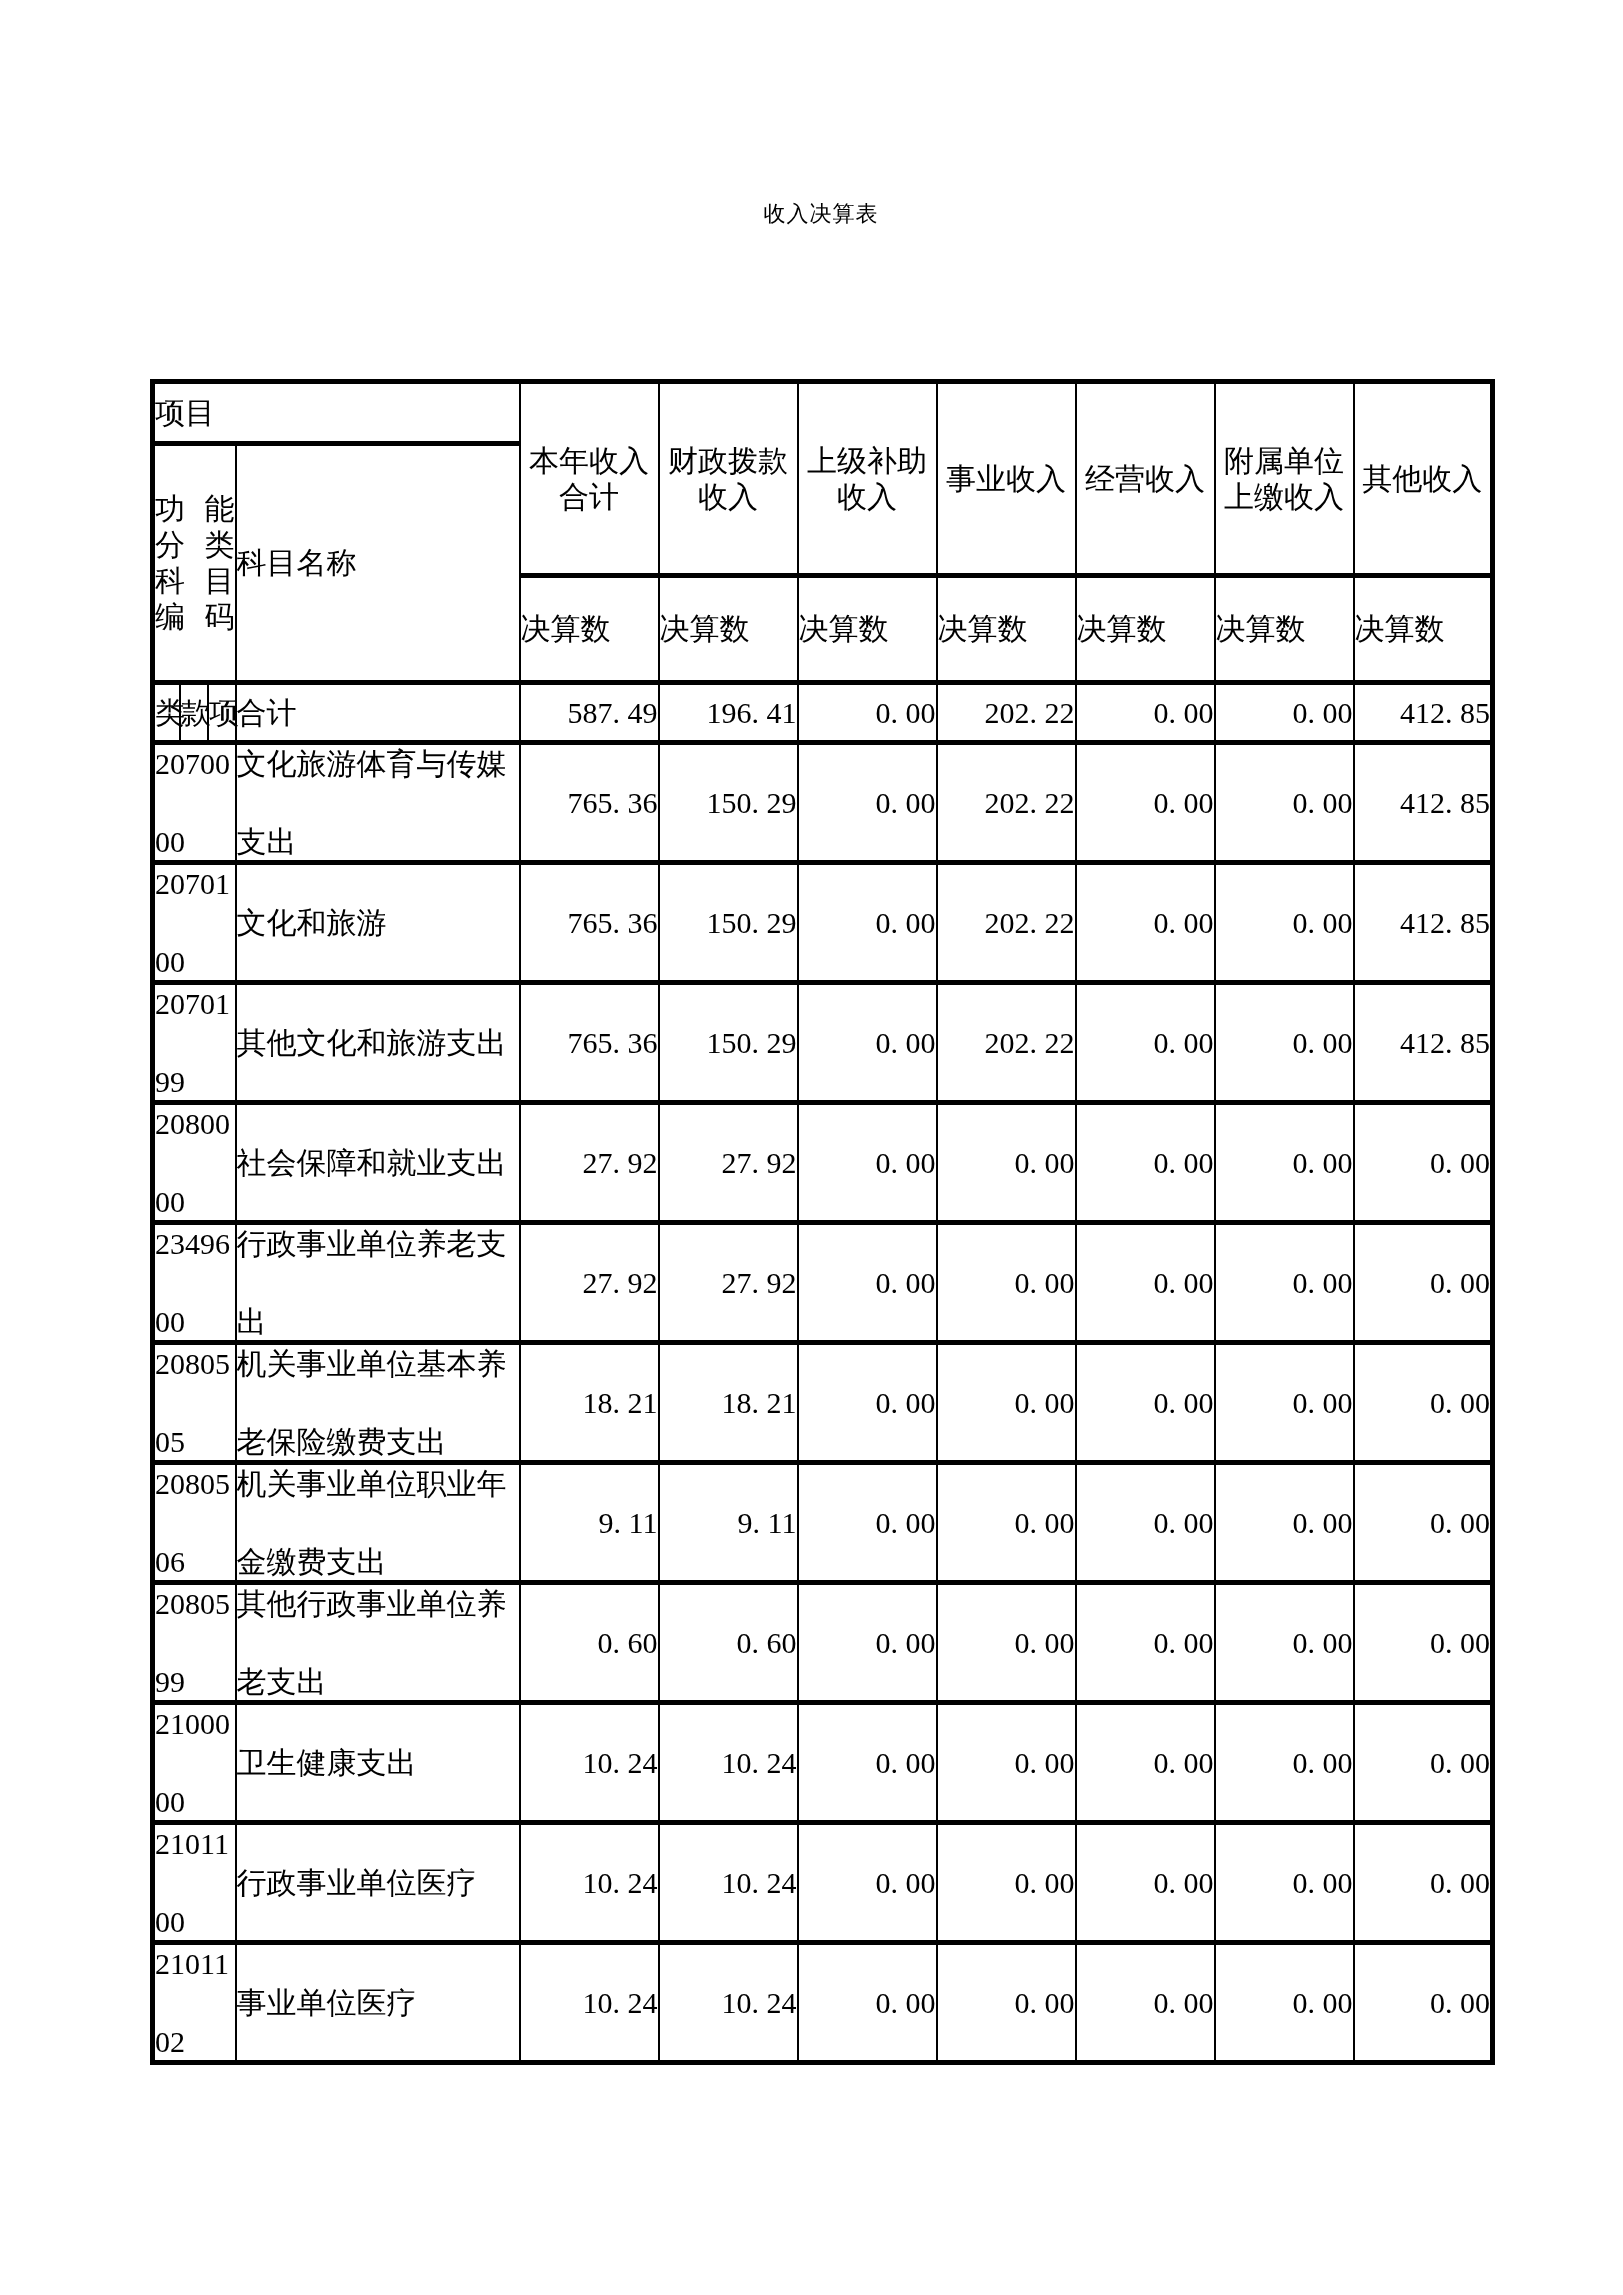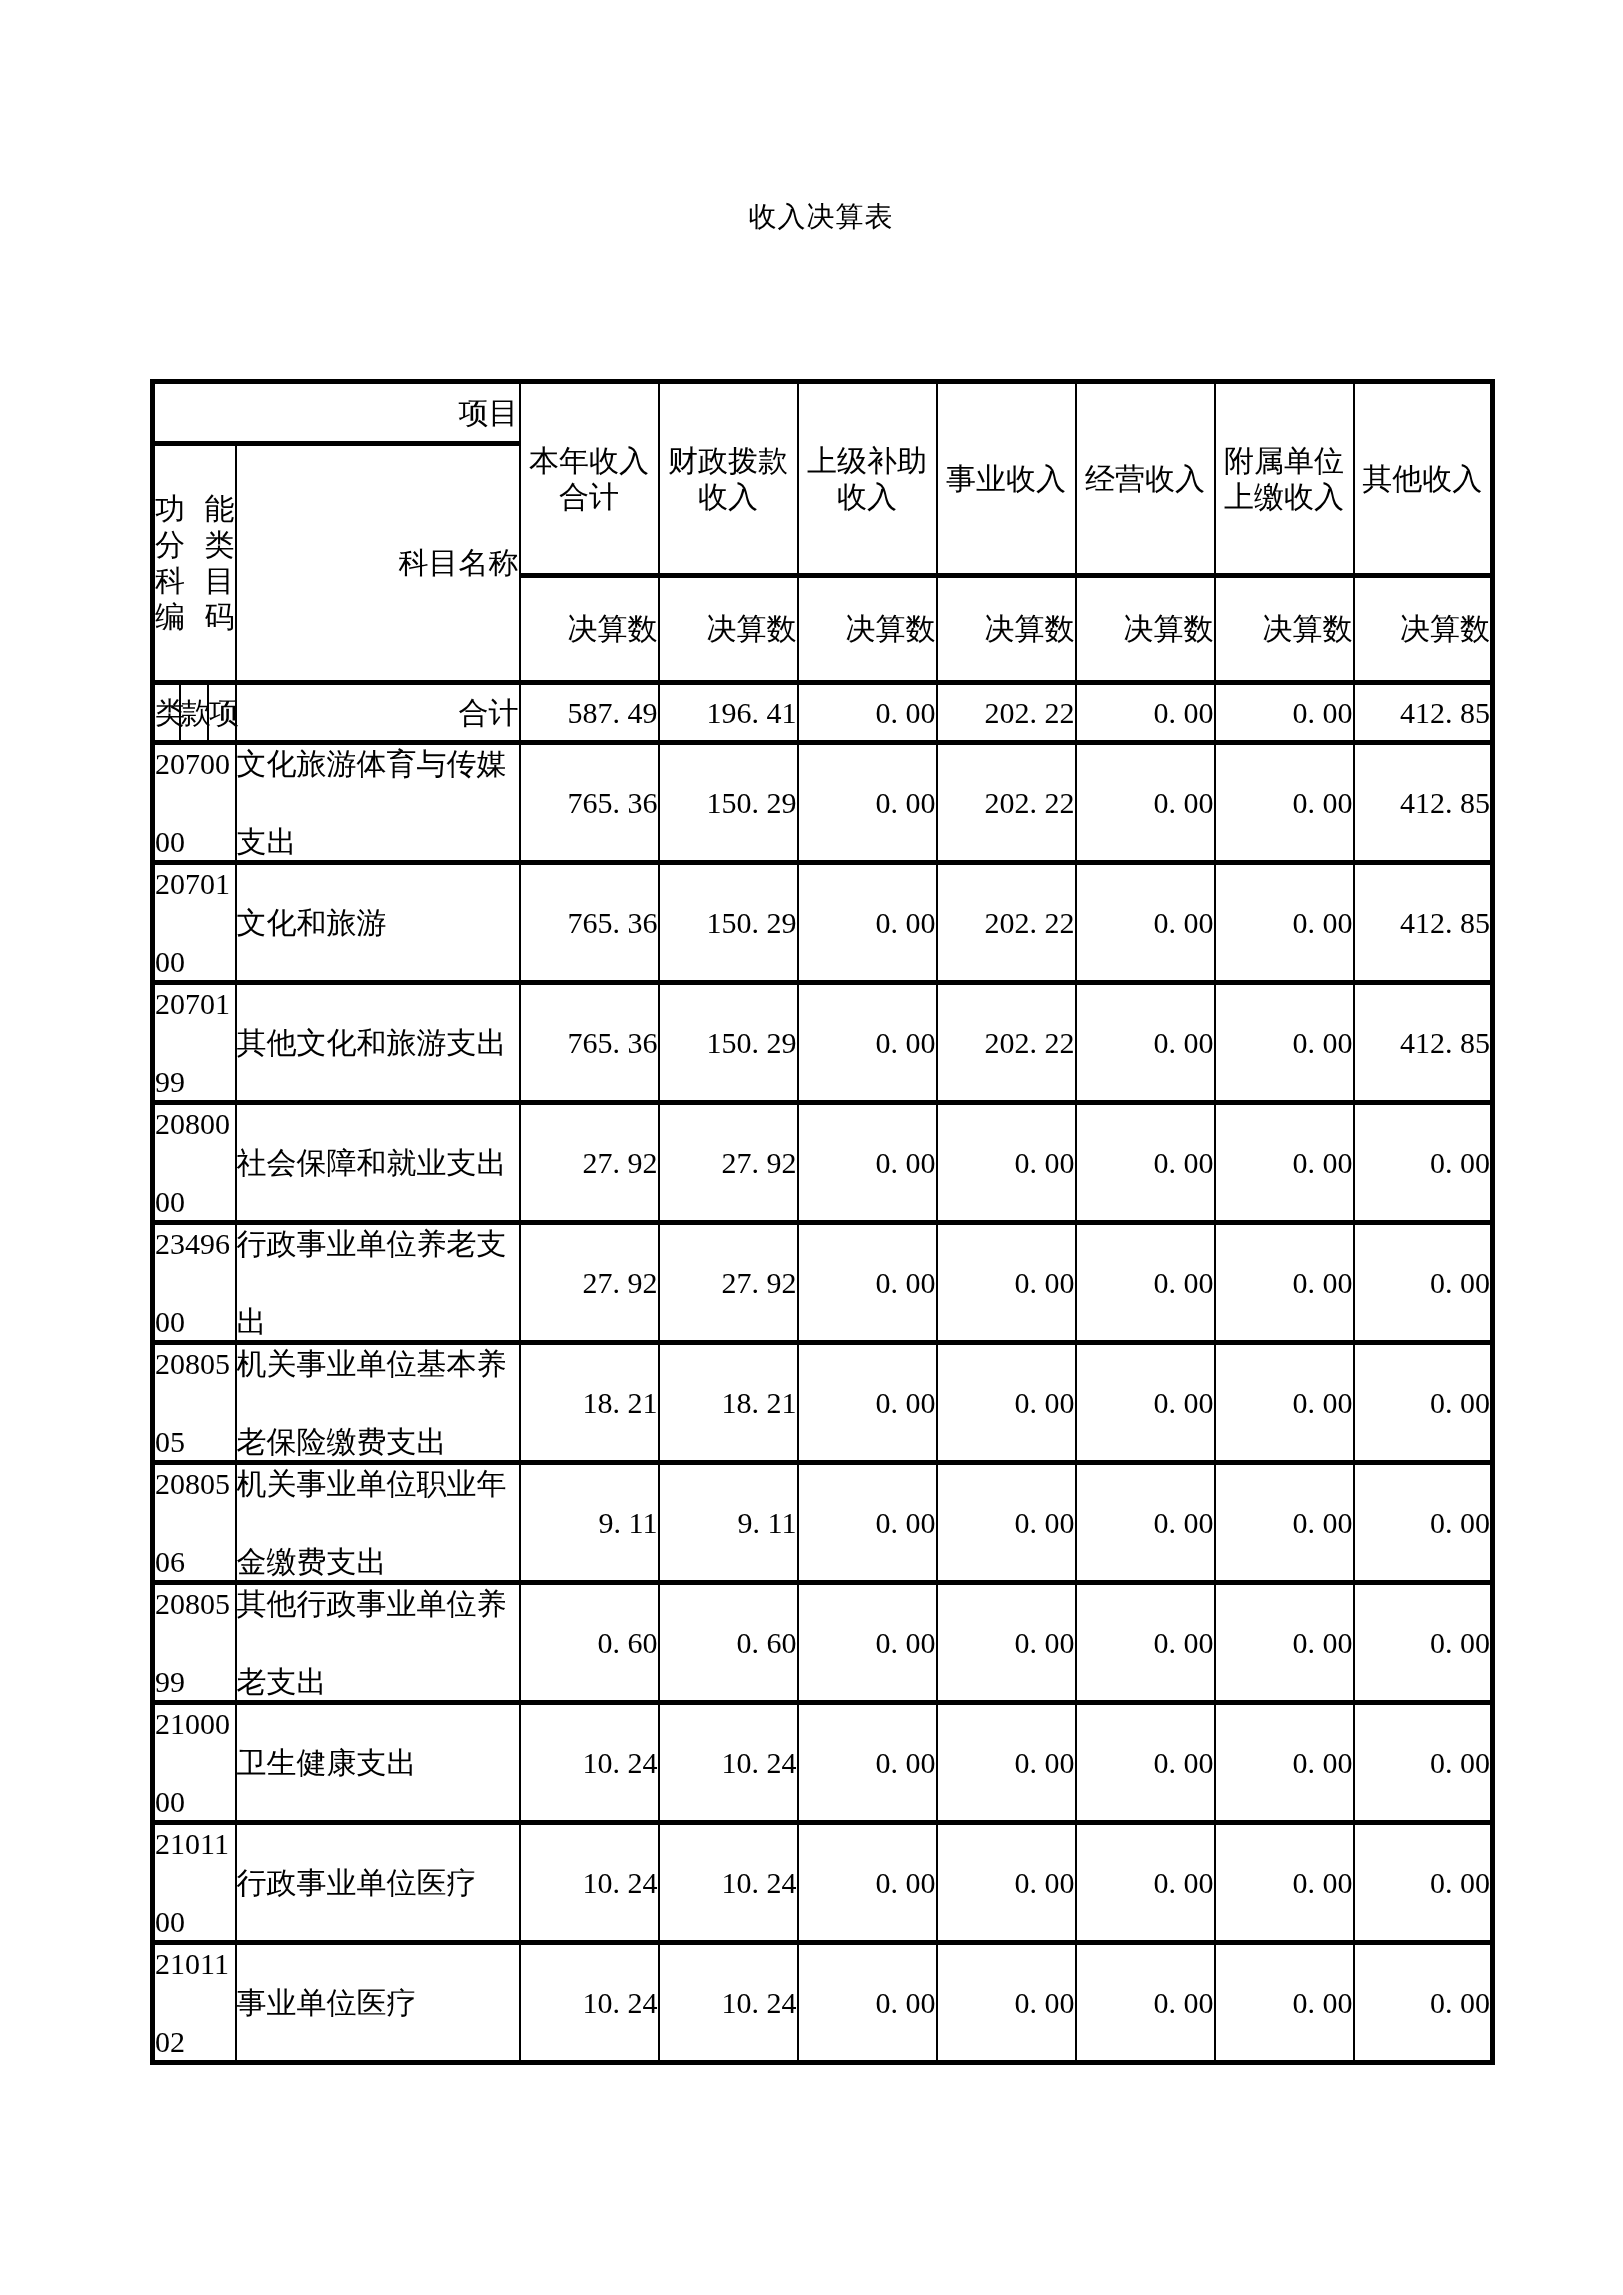--- a/index.html
+++ b/index.html
@@ -15,21 +15,21 @@
     height: 2295px;
     background: #ffffff;
     overflow: hidden;
   }
   .title {
     position: absolute;
     top: 202px;
     left: 150px;
     width: 1342px;
     text-align: center;
-    font-size: 28px;
+    font-size: 22px;
     line-height: 1.1;
     letter-spacing: 1px;
   }
   .unit {
     position: absolute;
     top: 257px;
     left: 150px;
     width: 1342px;
     text-align: right;
     font-size: 30px;
@@ -53,21 +53,21 @@
     padding: 0;
     background: #fff;
     overflow: visible;
   }
   tr.h1 { height: 62px; }
   tr.h2 { height: 132px; }
   tr.h3 { height: 107px; }
   tr.h4 { height: 60px; }
   tr.data { height: 120px; }
 
-  td.center { text-align: right; }
+  td.center { text-align: left; }
   td.colhead { text-align: center; line-height: 2.6; }
   td.fncode {
     line-height: 1.45;
     padding: 0 6.9px;
     text-align: justify;
     text-align-last: justify;
   }
   td.klx { text-align: center; padding: 0; }
   td.num {
     text-align: right;

